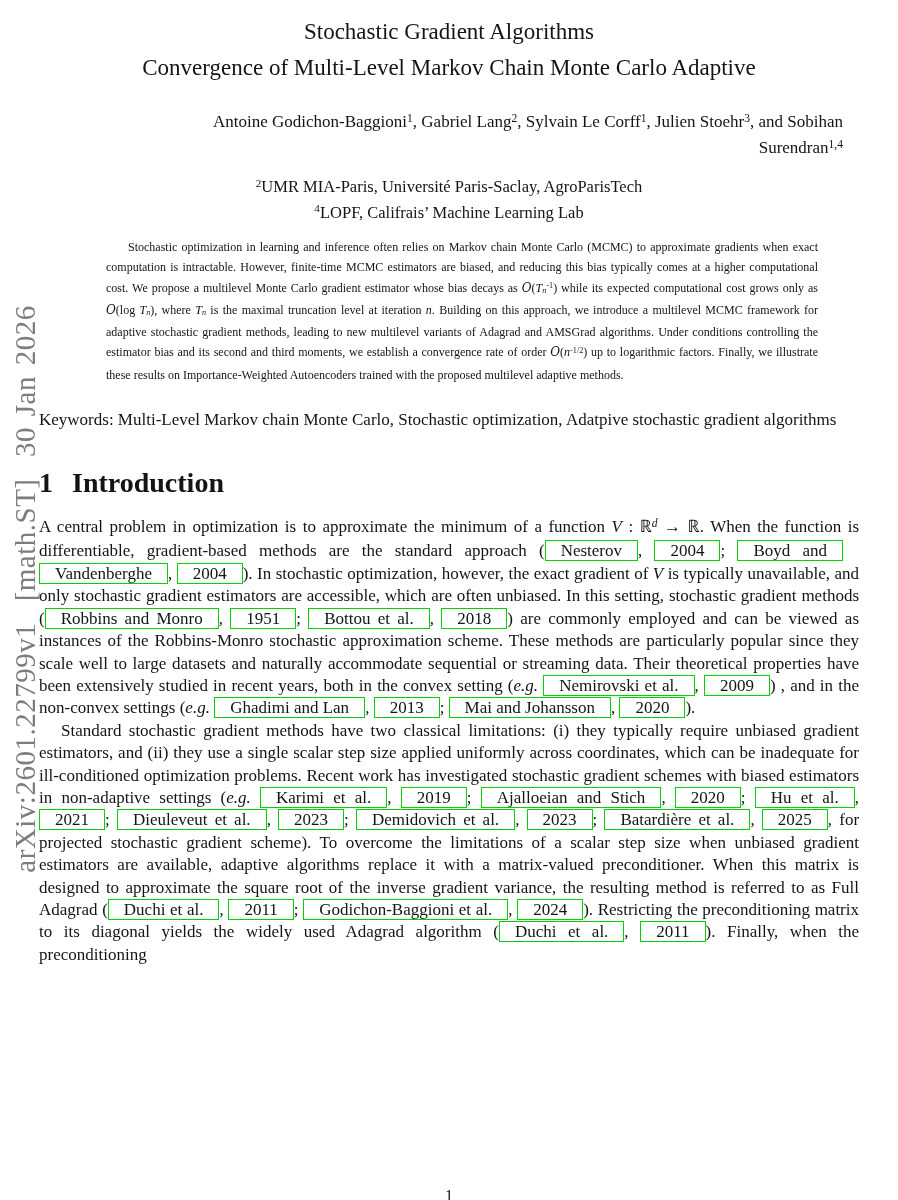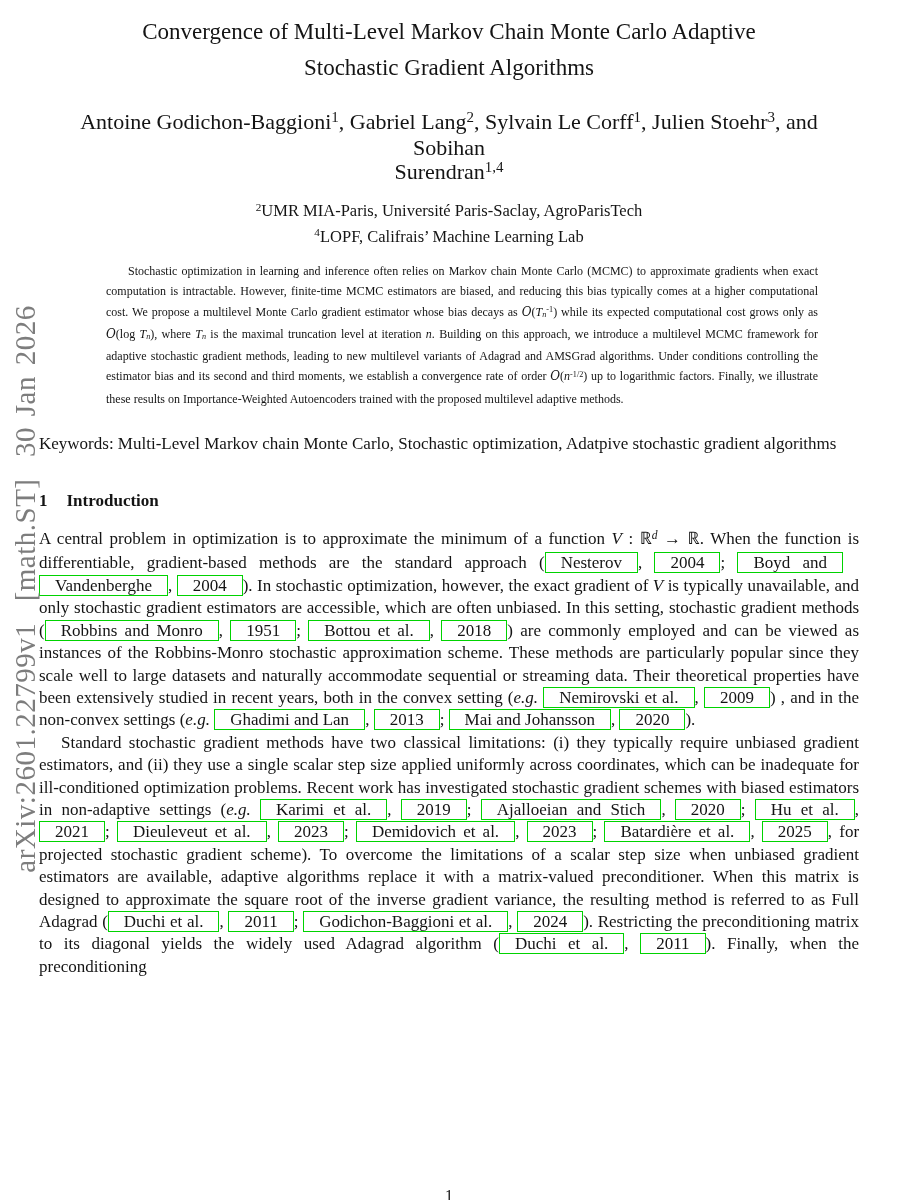--- a/index.html
+++ b/index.html
@@ -21,33 +21,33 @@
     transform: rotate(-90deg);
     font-size: 29px;
     color: #7d7d7d;
     white-space: pre;
     text-align: center;
     word-spacing: 3px;
     letter-spacing: 0.5px;
   }
 
   .title { margin: 14px 60px 0; text-align: center; font-size: 23px; line-height: 36px; }
-  .authors { margin: 24px 55px 0; text-align: center; font-size: 22px; line-height: 24px; }
+  .authors { margin: 24px 55px 0; text-align: right; font-size: 17px; line-height: 24px; }
   .affils { margin: 13px 40px 0; text-align: center; font-size: 16.5px; line-height: 23.5px; }
 
   .abs-head { margin-top: 64px; text-align: center; font-weight: bold; font-size: 17px; }
   .abs-body {
     margin: 11px 80px 0 106px;
     font-size: 12px; line-height: 20.3px;
     text-align: justify; text-indent: 22px;
   }
 
   .keywords { margin: 23px 39px 0; font-size: 17px; line-height: 23px; text-align: justify; }
 
-  .sec-head { margin: 36px 39px 0; font-size: 17px; font-weight: bold; }
+  .sec-head { margin: 36px 39px 0; font-size: 28px; font-weight: bold; }
   .sec-num { margin-right: 19px; }
 
   .para { margin: 0 39px; font-size: 17px; line-height: 22.4px; text-align: justify; }
   .para.first { margin-top: 17px; }
   .para.indent { text-indent: 22px; }
 
   .pageno { position: absolute; bottom: 9px; left: 0; right: 0; text-align: center; font-size: 16px; }
 
   
   .seg-p  { }
@@ -65,22 +65,22 @@
   }
 </style>
 </head>
 <body>
 
 <div class="page">
 
   <div class="banner">arXiv:2601.22799v1  [math.ST]  30 Jan 2026</div>
 
   <div class="title">
+    <div>Stochastic Gradient Algorithms</div>
     <div>Convergence of Multi-Level Markov Chain Monte Carlo Adaptive</div>
-    <div>Stochastic Gradient Algorithms</div>
   </div>
 
   <div class="authors"><span class="seg-p">Antoine Godichon-Baggioni</span><span class="seg-sup">1</span><span class="seg-p">, Gabriel Lang</span><span class="seg-sup">2</span><span class="seg-p">, Sylvain Le Corff</span><span class="seg-sup">1</span><span class="seg-p">, Julien Stoehr</span><span class="seg-sup">3</span><span class="seg-p">, and Sobihan</span><br><span class="seg-p">Surendran</span><span class="seg-sup">1,4</span></div>
 
   <div class="affils">
     <div class="affil"><span class="seg-sup">2</span><span class="seg-p">UMR MIA-Paris, Université Paris-Saclay, AgroParisTech</span></div>
     <div class="affil"><span class="seg-sup">4</span><span class="seg-p">LOPF, Califrais’ Machine Learning Lab</span></div>
   </div>
 
 

